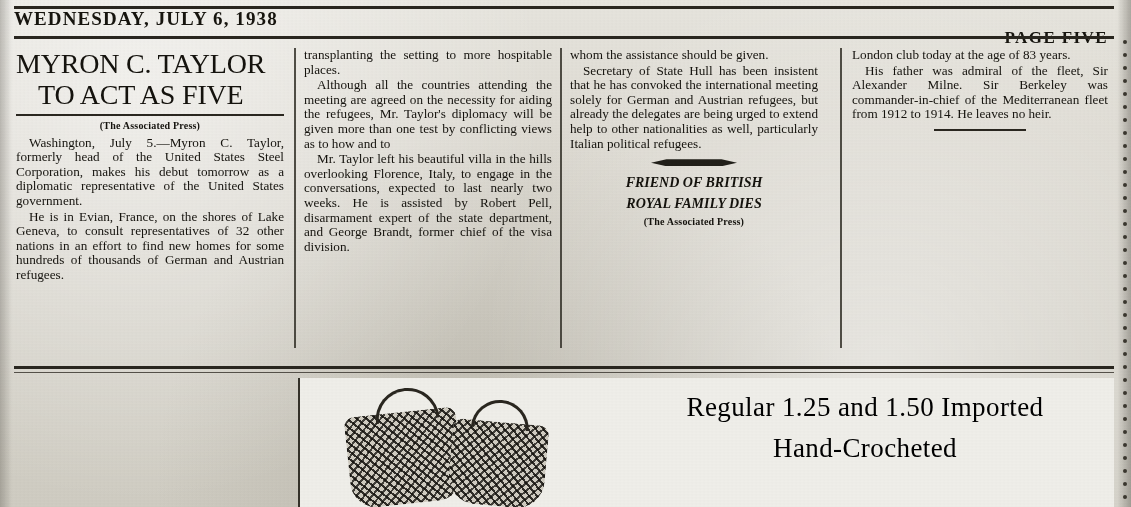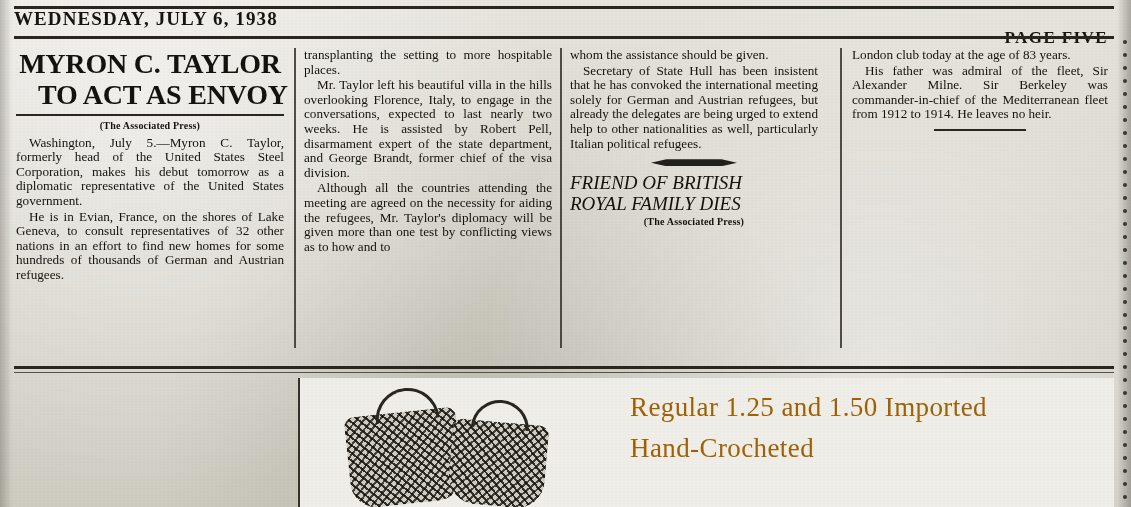--- a/index.html
+++ b/index.html
@@ -77,47 +77,48 @@
 
   .vsep{
     position:absolute;top:0;width:2px;height:300px;
     background:#35322a;
     opacity:.85;
   }
 
   
   .headline{
     font-family:"Liberation Serif", serif;
-    font-weight:bold;
+    font-weight:normal;
     font-size:28px;
     line-height:31px;
     letter-spacing:-0.2px;
-    text-align:center;
+    text-align:left;
     text-indent:0 !important;
     margin:0 0 2px 0;
     white-space:nowrap;
   }
   .headline .l2{display:block;padding-left:22px;}
   .hl-rule{
     width:100%;height:2px;background:#2a2720;margin:4px 0 3px 0;
   }
   .credit{
     text-align:center;
     font-size:10px;
     font-weight:bold;
     letter-spacing:.2px;
     margin:1px 0 2px 0;
     text-indent:0 !important;
   }
   .subhead{
     font-family:"Liberation Serif", serif;
     font-style:italic;
-    font-weight:normal;
-    font-size:19px;
+    font-weight:bold;
+    font-size:14px;
     line-height:21px;
+    text-align:center;
     text-indent:0 !important;
     margin:4px 0 1px 0;
   }
   .dingbat{
     text-align:center;
     margin:8px 0 6px 0;
     text-indent:0 !important;
     line-height:6px;
   }
   .dingbat span{
@@ -142,22 +143,23 @@
   .ad{
     position:absolute;left:300px;top:378px;width:814px;height:129px;
     background:#efeee9;
     overflow:hidden;
   }
   .ad-left-rule{
     position:absolute;left:298px;top:378px;width:2px;height:129px;background:#35322a;
   }
   .ad-text{
     position:absolute;left:330px;top:14px;width:470px;
-    font-family:"Liberation Serif", serif;
-    color:#a16207;
+    text-align:center;
+    font-family:"Liberation Serif", serif;
+    color:#000000;
   }
   .ad-line1{
     font-size:27px;letter-spacing:.4px;
   }
   .ad-line2{
     font-size:27px;margin-top:10px;letter-spacing:.4px;
   }
   
   .bag{position:absolute;}
   .bag .mesh{
@@ -206,32 +208,32 @@
 
 <div class="cols">
 
   <div class="vsep" style="left:280px;"></div>
   <div class="vsep" style="left:546px;"></div>
   <div class="vsep" style="left:826px;"></div>
 
   <div class="col c1">
     <div class="headline">
       <span>MYRON C. TAYLOR</span>
-      <span class="l2">TO ACT AS ENVOY</span>
+      <span class="l2">TO ACT AS FIVE</span>
     </div>
     <div class="hl-rule"></div>
     <div class="credit">(The Associated Press)</div>
     <p>Washington, July 5.—Myron C. Taylor, formerly head of the United States Steel Corporation, makes his debut tomorrow as a diplomatic representative of the United States government.</p>
     <p>He is in Evian, France, on the shores of Lake Geneva, to consult representatives of 32 other nations in an effort to find new homes for some hundreds of thousands of German and Austrian refugees.</p>
   </div>
 
   <div class="col c2">
     <p class="noind">transplanting the setting to more hospitable places.</p>
+    <p>Although all the countries attending the meeting are agreed on the necessity for aiding the refugees, Mr. Taylor's diplomacy will be given more than one test by conflicting views as to how and to</p>
     <p>Mr. Taylor left his beautiful villa in the hills overlooking Florence, Italy, to engage in the conversations, expected to last nearly two weeks. He is assisted by Robert Pell, disarmament expert of the state department, and George Brandt, former chief of the visa division.</p>
-    <p>Although all the countries attending the meeting are agreed on the necessity for aiding the refugees, Mr. Taylor's diplomacy will be given more than one test by conflicting views as to how and to</p>
   </div>
 
   <div class="col c3">
     <p class="noind">whom the assistance should be given.</p>
     <p>Secretary of State Hull has been insistent that he has convoked the international meeting solely for German and Austrian refugees, but already the delegates are being urged to extend help to other nationalities as well, particularly Italian political refugees.</p>
     <div class="dingbat"><span></span></div>
     <div class="subhead">
       <span>FRIEND OF BRITISH</span><br>
       <span>ROYAL FAMILY DIES</span>
     </div>

